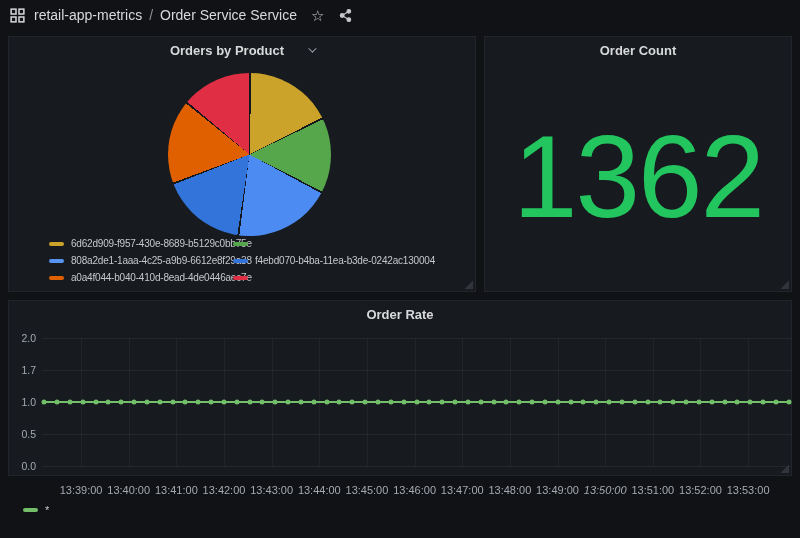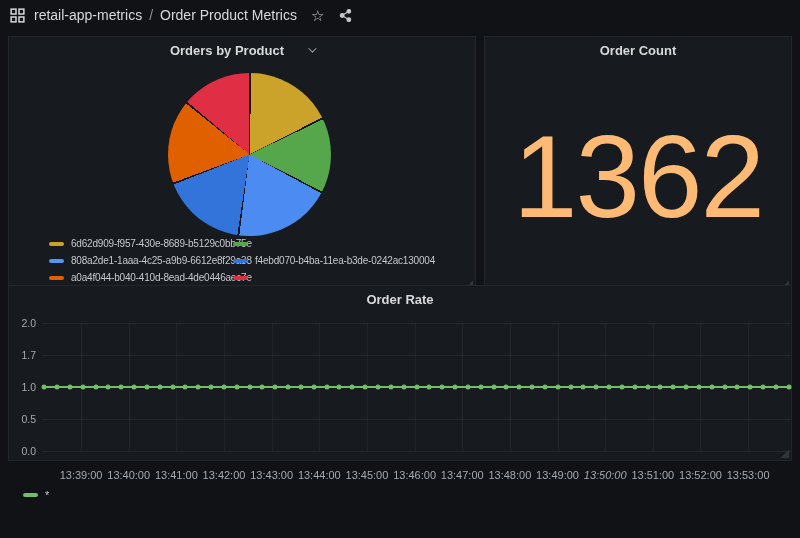--- a/index.html
+++ b/index.html
@@ -33,21 +33,21 @@
     width: 6px; height: 6px; border-right: 1.5px solid #9DA0A8; border-bottom: 1.5px solid #9DA0A8;
     transform: rotate(45deg) translateY(-2px); display: inline-block;
   }
   .resize-handle {
     position: absolute; right: 2px; bottom: 2px; width: 8px; height: 8px;
     background: linear-gradient(to bottom right, transparent 50%, #31353B 50%);
     cursor: nwse-resize;
   }
   #panel-pie   { left: 8px;   top: 36px;  width: 468px; height: 256px; }
   #panel-stat  { left: 484px; top: 36px;  width: 308px; height: 256px; }
-  #panel-rate  { left: 8px;   top: 285px; width: 784px; height: 176px; }
+  #panel-rate  { left: 8px;   top: 300px; width: 784px; height: 176px; }
   
   .pie {
     position: absolute; left: 159px; top: 36px; width: 163px; height: 163px;
     border-radius: 50%;
   }
   .pie-legend {
     position: absolute; left: 40px; top: 201px;
     display: grid; grid-template-columns: 184px 1fr; row-gap: 6px;
     font-size: 10px; letter-spacing: -0.2px; color: #C7C8CC;
   }
@@ -82,21 +82,21 @@
   <svg class="apps-icon" viewBox="0 0 16 16">
     <g fill="none" stroke="#D8D9DA" stroke-width="1.6">
       <rect x="1.2" y="1.2" width="5.2" height="5.2"></rect>
       <rect x="9.6" y="1.2" width="5.2" height="5.2"></rect>
       <rect x="1.2" y="9.6" width="5.2" height="5.2"></rect>
       <rect x="9.6" y="9.6" width="5.2" height="5.2"></rect>
     </g>
   </svg>
   <span class="crumb">retail-app-metrics</span>
   <span class="crumb-sep">/</span>
-  <span class="crumb">Order Product Metrics</span>
+  <span class="crumb">Order Service Service</span>
   <span class="top-icon">
       <span class="star-glyph">☆</span>
     </span>
   <span class="top-icon">
     <svg width="15" height="15" viewBox="0 0 18 18">
       <g stroke="#C7C8CC" stroke-width="1.4" fill="#C7C8CC">
         <line x1="13" y1="4" x2="5" y2="9"></line>
         <line x1="5" y1="9" x2="13" y2="14"></line>
         <circle cx="13" cy="4" r="2.2"></circle>
         <circle cx="5" cy="9" r="2.2"></circle>
@@ -137,21 +137,21 @@
       </div>
     </div>
   <div class="resize-handle"></div>
 </div>
 
 <div class="panel" id="panel-stat">
   <div class="panel-header">
     <span>Order Count</span>
   </div>
   <div class="stat-body">
-    <span class="stat-value" style="color: #fdba74;">1362</span>
+    <span class="stat-value" style="color: #22c55e;">1362</span>
   </div>
   <div class="resize-handle"></div>
 </div>
 
 <div class="panel" id="panel-rate">
   <div class="panel-header">
     <span>Order Rate</span>
   </div>
   <div class="ts-yaxis">
       <span class="y-tick" style="top: 6px;">2.0</span>

